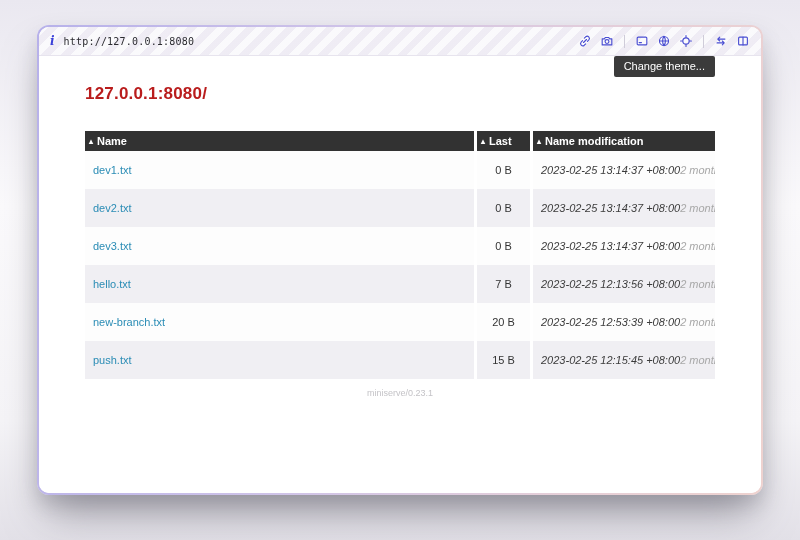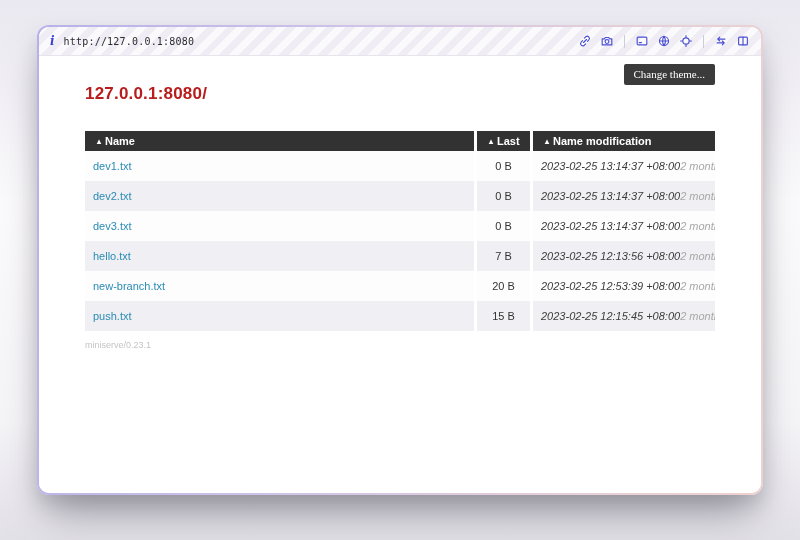--- a/index.html
+++ b/index.html
@@ -43,56 +43,56 @@
     letter-spacing: 0.2px;
   }
   .toolbar { display: flex; align-items: center; gap: 8px; }
   .tb-icon { width: 14px; height: 14px; display: block; cursor: pointer; }
   .tb-icon svg { width: 14px; height: 14px; stroke: #4a4ed2; fill: none; stroke-width: 1.3; stroke-linecap: round; stroke-linejoin: round; }
   .tb-sep { width: 1px; height: 13px; background: #cfccd9; margin: 0 2px; }
 
   
   .content { flex: 1; position: relative; background: #fff; padding: 0 46px; }
   .theme-btn {
-    position: absolute; top: 8px; right: 46px;
+    position: absolute; top: 0px; right: 46px;
     background: #3b3b3b; color: #ffffff; border: none; border-radius: 2px;
-    font-family: Liberation Serif, serif; font-size: 11px;
+    font-family: Liberation Sans, sans-serif; font-size: 11px;
     padding: 4px 10px 5px; cursor: pointer;
   }
   .page-title {
     margin-top: 28px; font-size: 17px; font-weight: 700; color: #b91c1c;
     letter-spacing: 0.2px;
   }
 
   
   table.listing {
     margin-top: 27px; width: 100%;
     border-collapse: separate; border-spacing: 0;
     font-size: 11px; table-layout: fixed;
   }
   .col-size { width: 56px; }
   .col-mod  { width: 185px; }
   table.listing th {
     background: #323232; color: #ffffff; font-weight: 700;
-    height: 20px; text-align: left; padding: 0 12px; cursor: pointer;
+    height: 20px; text-align: left; padding: 0 4px; cursor: pointer;
     white-space: nowrap; overflow: hidden;
   }
   table.listing th .sort-arrow { font-size: 8px; margin-right: 4px; position: relative; top: -1px; }
   table.listing th + th, table.listing td + td { border-left: 3px solid #ffffff; }
-  table.listing td { height: 30px; padding: 0 8px; white-space: nowrap; overflow: hidden; }
+  table.listing td { height: 38px; padding: 0 8px; white-space: nowrap; overflow: hidden; }
   table.listing tr:nth-child(odd) td { background: #fdfdfd; }
   table.listing tr:nth-child(even) td { background: #f0eff3; }
   td.cell-name a { color: #2a8cb5; text-decoration: none; cursor: pointer; }
   td.cell-size { text-align: center; color: #333; }
   td.cell-mod { color: #3c3c3c; }
   .mod-wrap { display: flex; justify-content: space-between; align-items: center; font-style: italic; }
   .mod-rel { color: #a8a8a8; }
 
   .page-footer {
-    margin-top: 9px; text-align: left; font-size: 9px; color: #c4c3c7;
+    margin-top: 9px; text-align: center; font-size: 9px; color: #c4c3c7;
   }
 </style>
 </head>
 <body>
 
 <div class="stage">
   <div class="window">
     <div class="window-body">
 
       <div class="browser-header">

